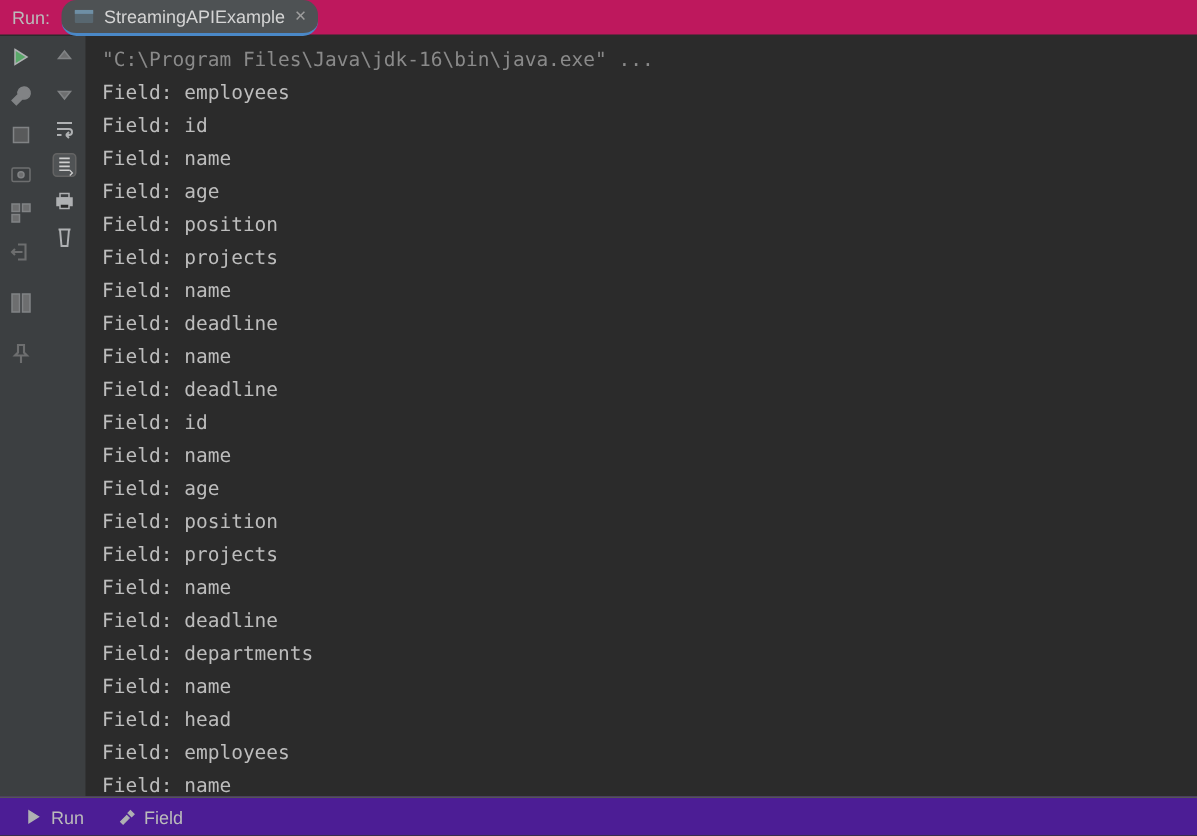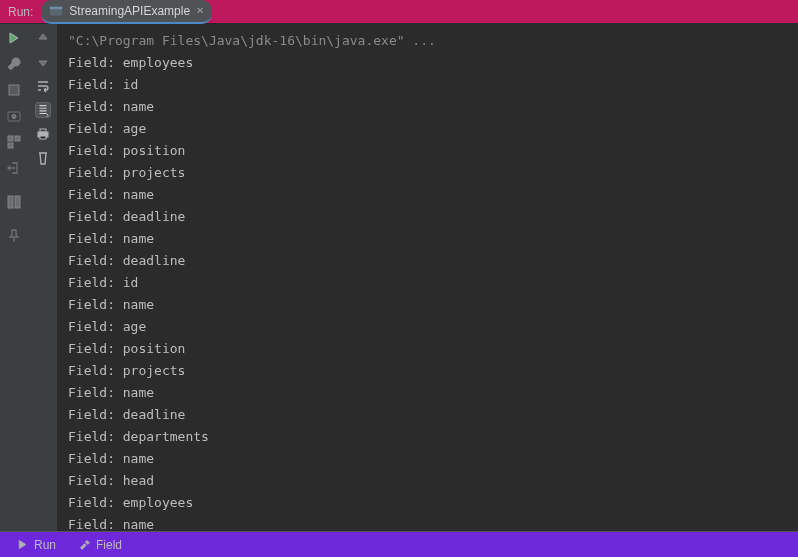--- a/index.html
+++ b/index.html
@@ -58,21 +58,21 @@
     line-height: 22px;
     color: #bdbdbd;
     padding: 6px 10px;
     overflow: hidden;
     white-space: pre;
   }
   .console .cmd { color: #8a8a8a; }
 
   .bottom-bar {
     height: 26px;
-    background: #6d28d9;
+    background: #4c1d95;
     border-top: 1px solid #555555;
     display: flex; align-items: center; gap: 2px;
     padding: 0 6px;
   }
   .bb-item {
     display: flex; align-items: center; gap: 5px;
     padding: 0 10px; height: 100%;
     color: #bbbbbb; font-size: 12px;
     cursor: pointer;
   }

